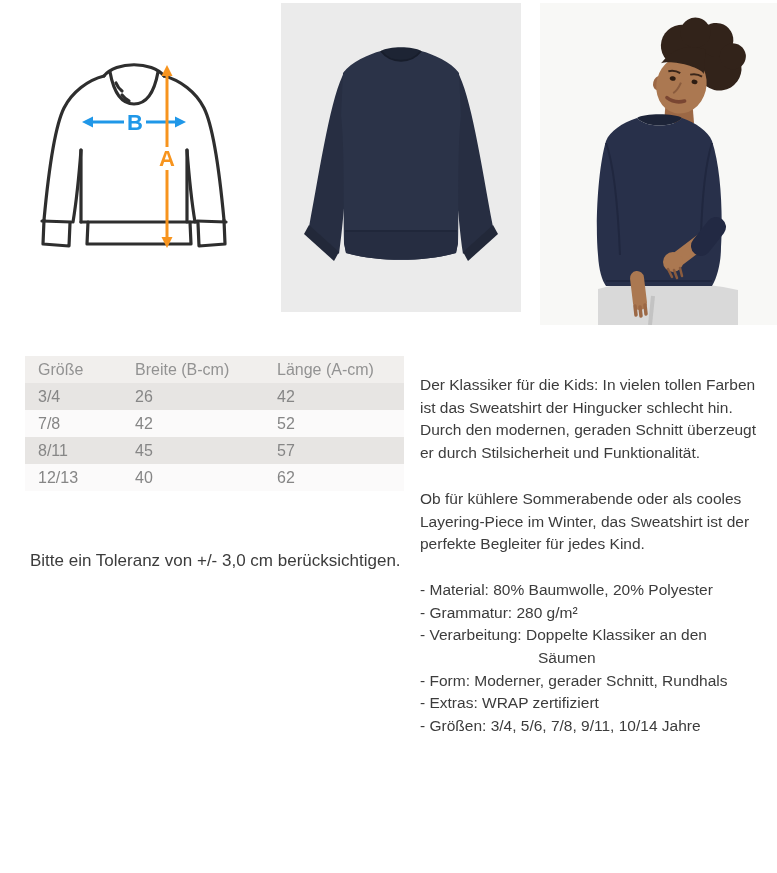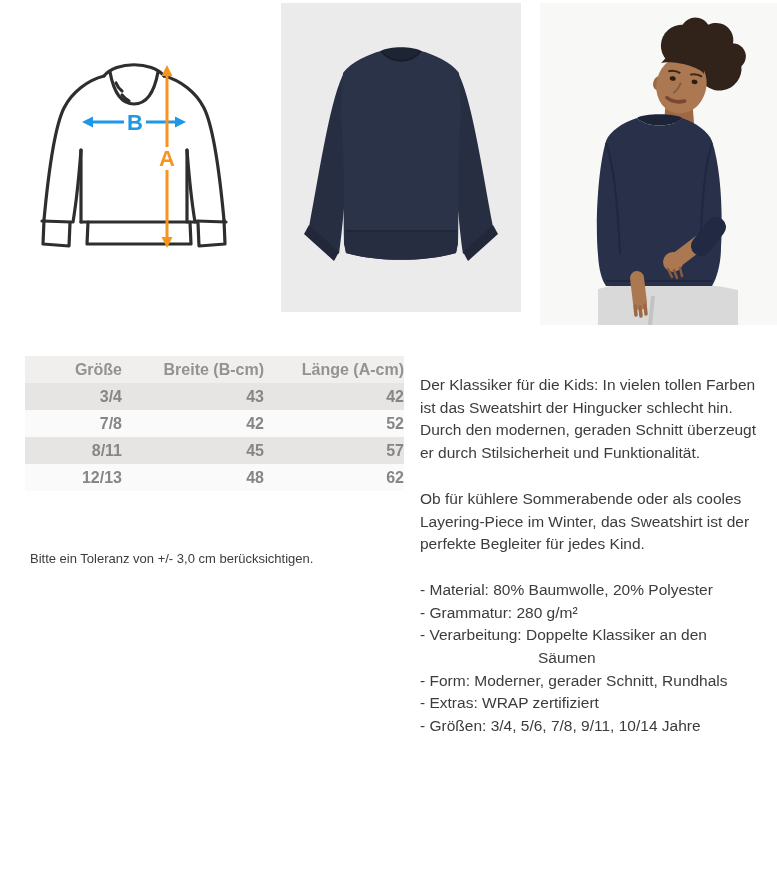--- a/index.html
+++ b/index.html
@@ -10,26 +10,26 @@
   figure{margin:0;padding:0;position:absolute;}
   
   .diagram{left:36px;top:52px;width:208px;height:210px;}
   .product-photo{left:281px;top:3px;width:240px;height:309px;background:#ebebeb;}
   .model-photo{left:540px;top:3px;width:237px;height:322px;background:#f8f8f6;}
   svg{display:block;}
   
   .table-wrap{position:absolute;left:25px;top:356px;width:379px;}
   table{border-collapse:collapse;width:379px;table-layout:fixed;font-size:16px;}
   col.c1{width:97px;} col.c2{width:142px;} col.c3{width:140px;}
-  th,td{text-align:right;font-weight:700;padding:0 0 0 13px;height:27px;vertical-align:middle;margin-left:48px;}
+  th,td{text-align:left;font-weight:400;padding:0 0 0 13px;height:27px;vertical-align:middle;margin-left:48px;}
   thead tr{background:#f1efed;color:#929292;}
   tbody tr{color:#868686;}
   tbody tr:nth-child(odd){background:#e7e5e3;}
   tbody tr:nth-child(even){background:#fbfafa;}
-  .tolerance{position:absolute;left:30px;top:551px;font-size:13px;color:#3c3c3c;}
+  .tolerance{position:absolute;left:30px;top:551px;font-size:17px;color:#3c3c3c;}
   
   .description{position:absolute;left:420px;top:339px;width:340px;font-size:15.5px;line-height:22.7px;color:#3c3c3c;margin-top:35px;}
   .description p{margin:0 0 23px 0;}
   .specs div{white-space:nowrap;}
   .specs .continuation{padding-left:118px;}
 </style>
 </head>
 <body>
 
 <figure class="diagram">
@@ -161,36 +161,36 @@
     <thead>
       <tr>
         <th>Größe</th>
         <th>Breite (B-cm)</th>
         <th>Länge (A-cm)</th>
       </tr>
     </thead>
     <tbody>
       <tr>
         <td>3/4</td>
-        <td>43</td>
+        <td>26</td>
         <td>42</td>
       </tr>
       <tr>
         <td>7/8</td>
         <td>42</td>
         <td>52</td>
       </tr>
       <tr>
         <td>8/11</td>
         <td>45</td>
         <td>57</td>
       </tr>
       <tr>
         <td>12/13</td>
-        <td>48</td>
+        <td>40</td>
         <td>62</td>
       </tr>
     </tbody>
   </table>
 </div>
 
 <div class="tolerance">Bitte ein Toleranz von +/- 3,0 cm berücksichtigen.</div>
 
 <div class="description">
   <p>Der Klassiker für die Kids: In vielen tollen Farben ist das Sweatshirt der Hingucker schlecht hin. Durch den modernen, geraden Schnitt überzeugt er durch Stilsicherheit und Funktionalität.</p>

